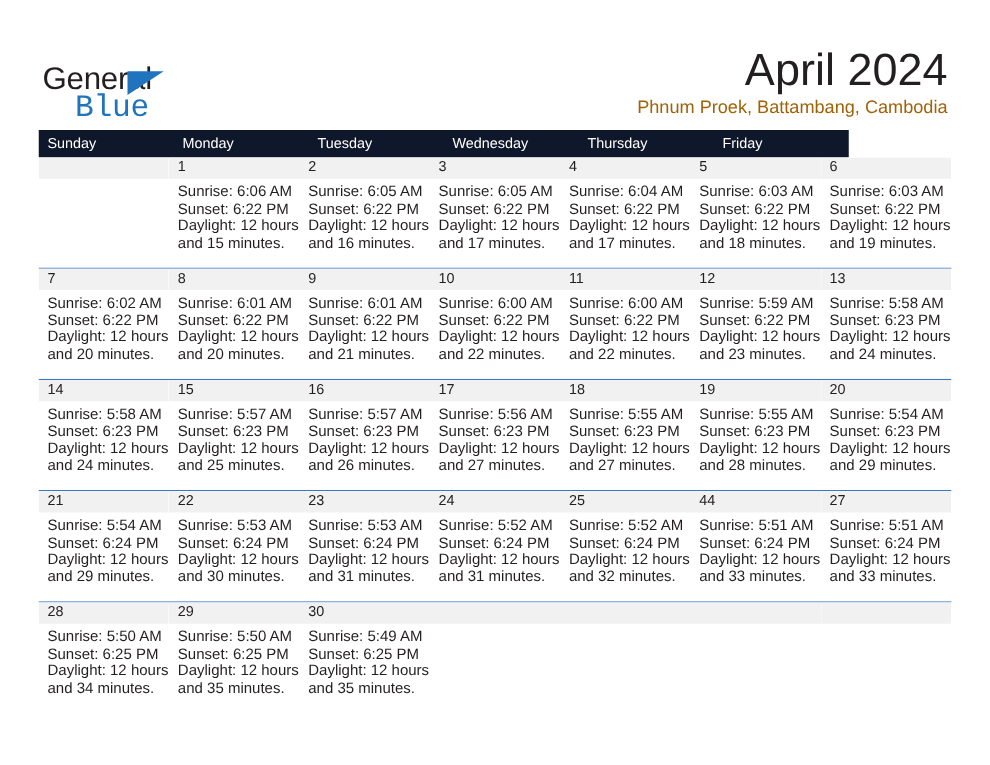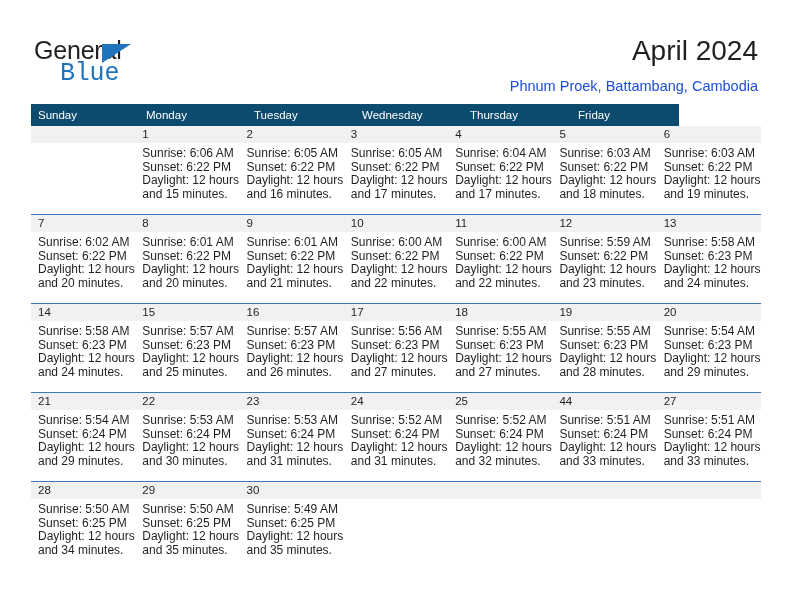--- a/index.html
+++ b/index.html
@@ -25,21 +25,21 @@
   .header {
     position: absolute;
     left: 0;
     top: 0;
     width: 792px;
     height: 104px;
   }
   .logo {
     position: absolute;
     left: 34px;
-    top: 36px;
+    top: 49px;
     width: 200px;
     height: 56px;
   }
   .logo-general {
     position: absolute;
     left: 0;
     top: 0;
     font-size: 25px;
     letter-spacing: -0.2px;
     color: #231f20;
@@ -60,47 +60,47 @@
     top: 23px;
     font-size: 25px;
     letter-spacing: -0.2px;
     color: #1f74bd;
     font-family: Liberation Mono, monospace;
   }
   .title {
     position: absolute;
     right: 34px;
     top: 35px;
-    font-size: 28px;
+    font-size: 36px;
     color: #231f20;
     text-align: center;
     white-space: nowrap;
   }
   .subtitle {
     position: absolute;
     right: 34px;
     top: 78px;
     font-size: 14.5px;
-    color: #1d4ed8;
+    color: #a16207;
     text-align: left;
     white-space: nowrap;
   }
 
   
   .calendar {
     position: absolute;
     left: 31px;
     top: 104px;
     width: 730px;
   }
   .weekday-row {
     display: flex;
     width: 648px;
     height: 22px;
-    background: #0c4a6e;
+    background: #0f172a;
     align-items: center;
   }
   .weekday {
     flex: 1 1 0;
     color: #ffffff;
     font-size: 11.5px;
     line-height: 22px;
     padding-left: 7px;
     box-sizing: border-box;
     white-space: nowrap;

